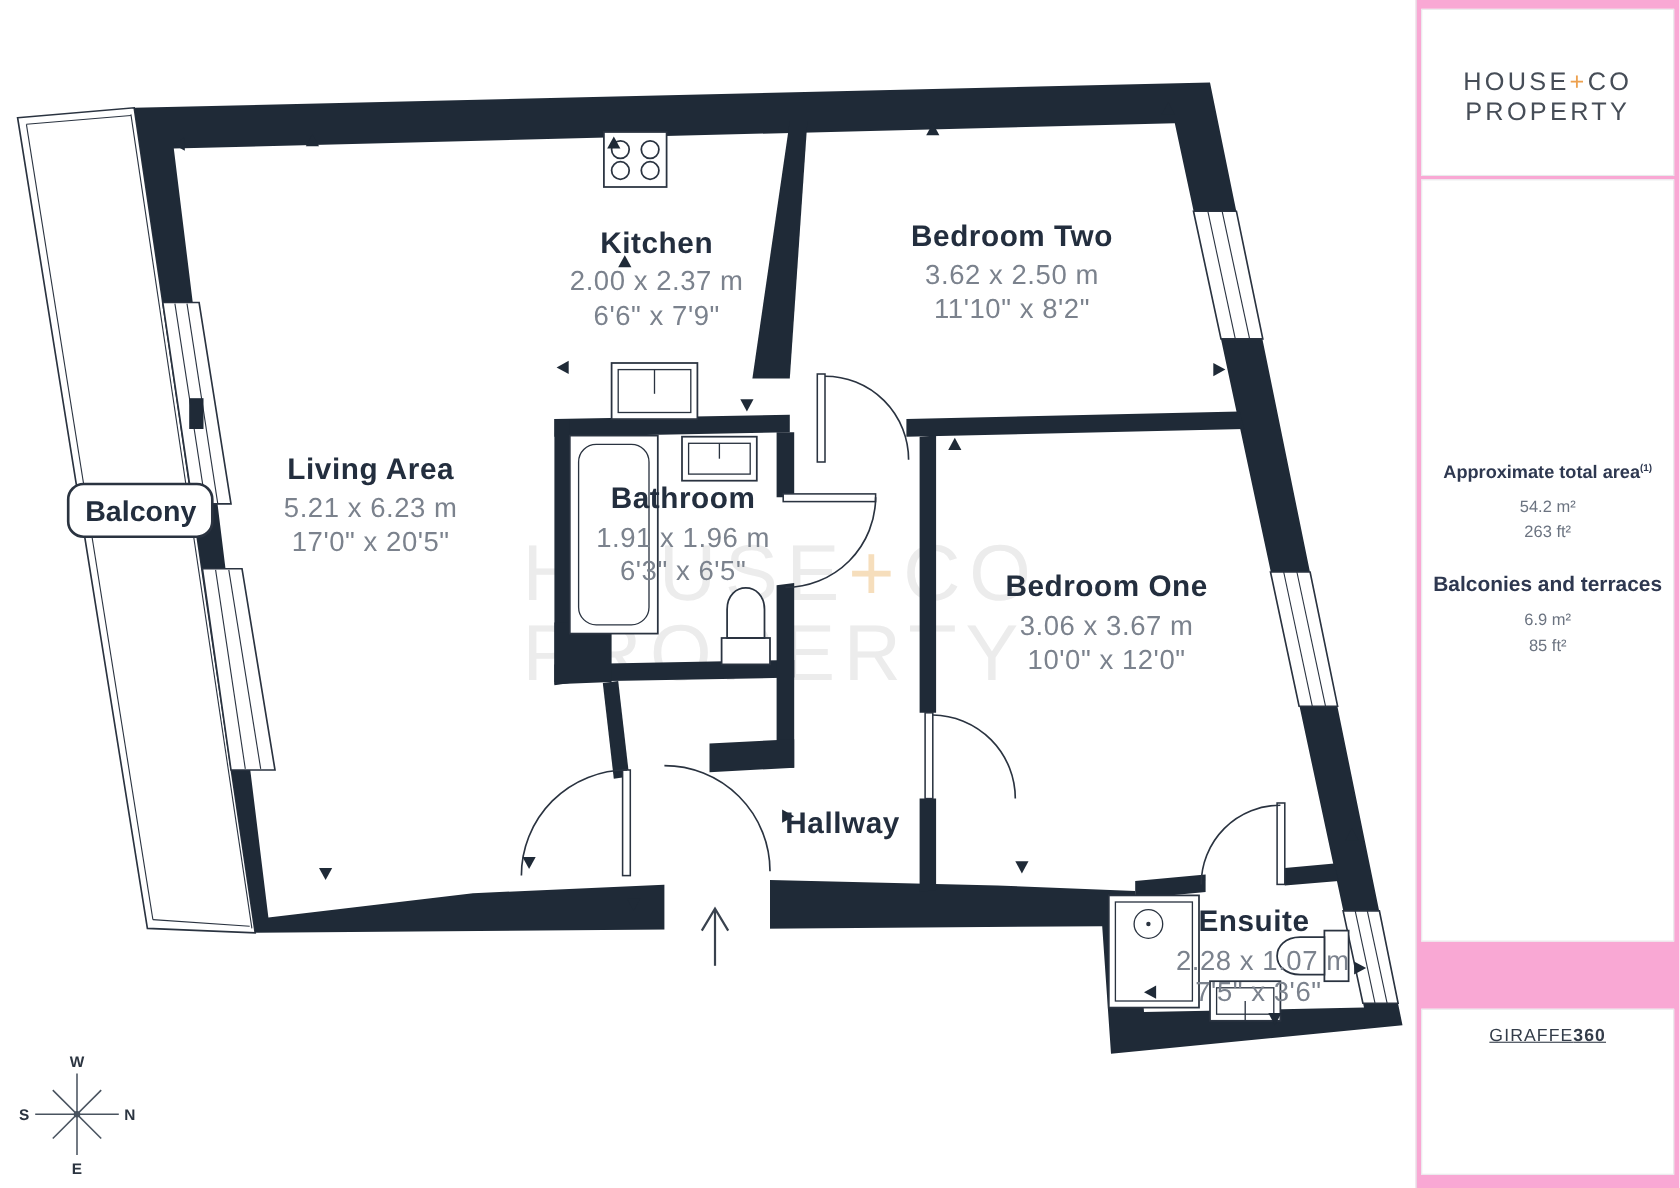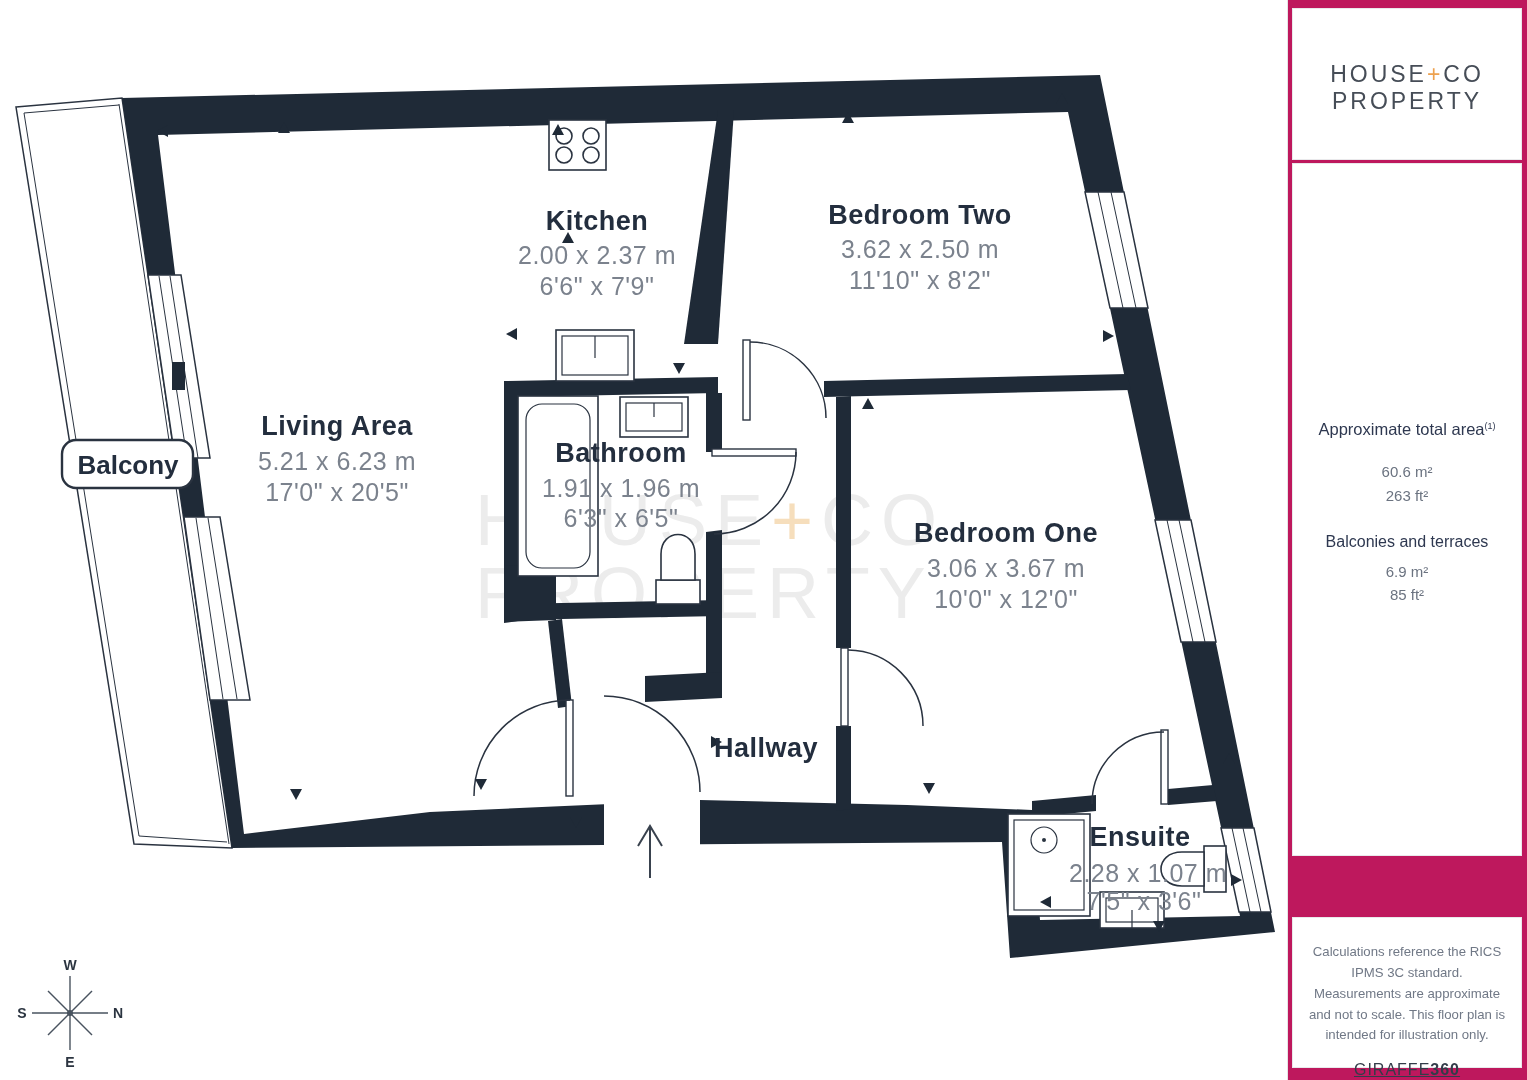--- a/index.html
+++ b/index.html
@@ -18,32 +18,32 @@
   .fx-thin{fill:none;stroke:#2a3340;stroke-width:1.2;}
   .arc{fill:none;stroke:#2a3340;stroke-width:1.5;}
   .leaf{fill:#ffffff;stroke:#2a3340;stroke-width:1.4;}
   .win{fill:#ffffff;stroke:#2a3340;stroke-width:1.5;}
   .winline{stroke:#2a3340;stroke-width:1;fill:none;}
   .tick{fill:#1f2a37;}
   .compass-line{stroke:#49535f;stroke-width:1.4;fill:none;}
   .compass-label{font-size:14px;font-weight:700;fill:#2b3440;}
   
   #sidebar{position:absolute;left:1287px;top:0;width:240px;height:1080px;
-           background:#be185d;border-left:1px solid #e4e4e6;box-sizing:border-box;padding-left:28px;}
+           background:#f9a8d4;border-left:1px solid #e4e4e6;box-sizing:border-box;padding-left:28px;}
   .card{position:absolute;left:4px;right:5px;background:#ffffff;border:1px solid #e9e9eb;box-sizing:border-box;}
   #card-logo{top:8px;height:152px;text-align:center;}
   .logo-line{font-size:23px;font-weight:300;letter-spacing:3px;color:#464d57;line-height:1.18;}
   .logo-line:first-child{margin-top:52px;}
   .logo-plus{color:#eda14f;}
   #card-areas{top:163px;height:693px;text-align:center;}
   #card-areas .inner{padding-top:256px;}
-  .area-heading{font-size:16.5px;font-weight:400;color:#2e3850;margin:0 0 22px 0;}
+  .area-heading{font-size:16.5px;font-weight:700;color:#2e3850;margin:0 0 10px 0;}
   .area-heading sup{font-size:9px;}
   .area-val{font-size:15px;color:#6b7380;line-height:1.45;margin:2px 0;}
-  .area-sub{font-size:16px;font-weight:400;color:#2e3850;margin:26px 0 10px 0;}
+  .area-sub{font-size:19px;font-weight:700;color:#2e3850;margin:26px 0 10px 0;}
   #card-footnote{top:859px;height:55px;text-align:center;}
   .footnote-text{font-size:13.2px;color:#707886;padding-top:19px;}
   #card-disclaimer{top:917px;height:151px;text-align:center;}
   .disclaimer-text{font-size:13.2px;color:#707886;line-height:1.58;padding:24px 14px 0 14px;}
   .credit{margin-top:15px;font-size:16px;color:#333c49;letter-spacing:1px;text-decoration:underline;}
   .credit b{font-weight:700;}
 </style>
 </head>
 <body>
 
@@ -269,28 +269,27 @@
   <div id="sidebar">
 
     <div class="card" id="card-logo">
       <div class="logo-line"><span>HOUSE</span><span class="logo-plus">+</span><span>CO</span></div>
       <div class="logo-line">PROPERTY</div>
     </div>
 
     <div class="card" id="card-areas">
       <div class="inner">
         <p class="area-heading"><span>Approximate total area</span><sup>(1)</sup></p>
-        <div class="area-val">60.6 m²</div>
+        <div class="area-val">54.2 m²</div>
         <div class="area-val">263 ft²</div>
         <p class="area-sub">Balconies and terraces</p>
         <div class="area-val">6.9 m²</div>
         <div class="area-val">85 ft²</div>
       </div>
     </div>
 
 
     <div class="card" id="card-disclaimer">
-      <div class="disclaimer-text">Calculations reference the RICS IPMS 3C standard. Measurements are approximate and not to scale. This floor plan is intended for illustration only.</div>
       <div class="credit"><span>GIRAFFE</span><b>360</b></div>
     </div>
 
   </div>
 </div>
 
 </body></html>

